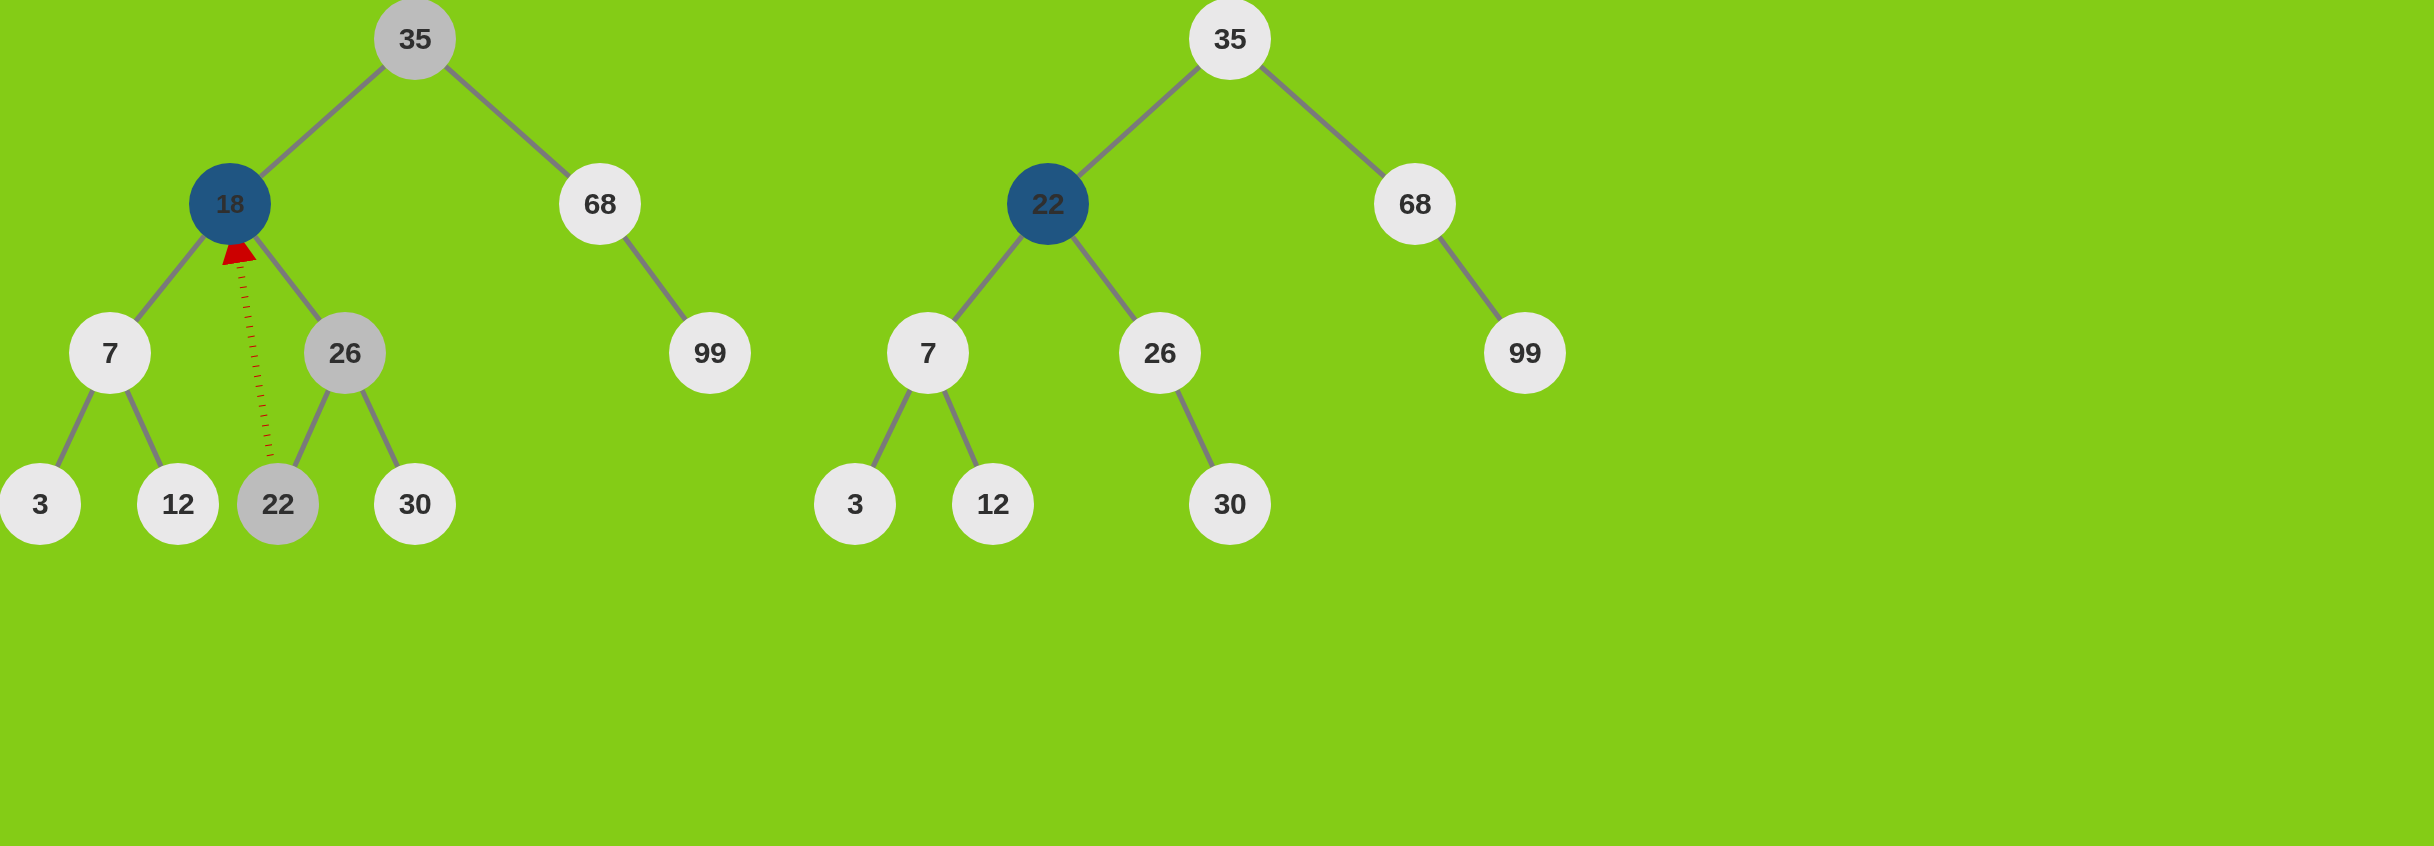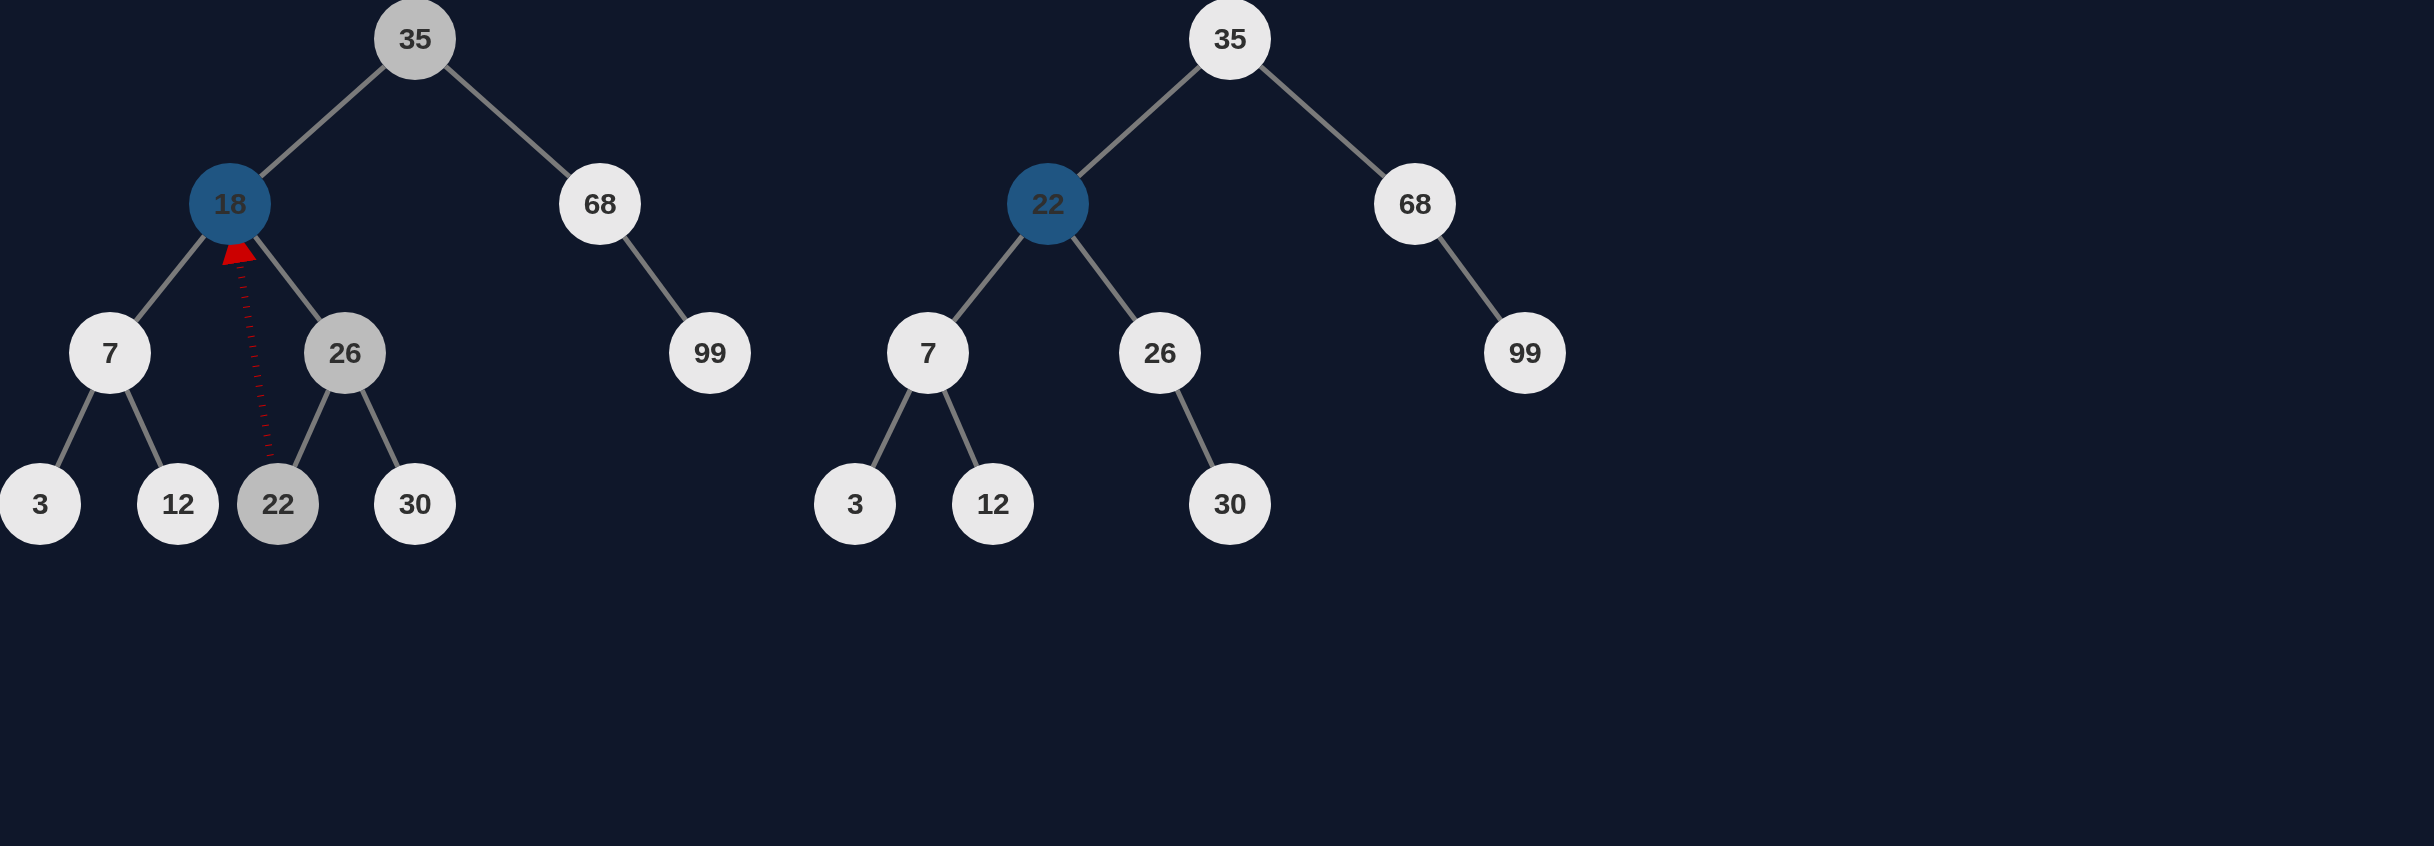--- a/index.html
+++ b/index.html
@@ -11,21 +11,21 @@
   body {
     width: 2434px;
     height: 846px;
     overflow: hidden;
     font-family: "Liberation Sans", sans-serif;
   }
   #stage {
     position: relative;
     width: 2434px;
     height: 846px;
-    background: #0f172a;
+    background: #84cc16;
   }
   #edge-layer {
     position: absolute;
     left: 0;
     top: 0;
     width: 2434px;
     height: 846px;
     pointer-events: none;
   }
   #node-layer {
@@ -88,21 +88,21 @@
         <line x1="1177.2438474872436" y1="390.1974424367682" x2="1212.7561525127564" y2="466.8025575632318" stroke="#7a7a7a" stroke-width="5" stroke-linecap="butt"></line>
       </g>
     <g id="arrows-group">
         <line x1="271.83837045683975" y1="465.4898153552485" x2="236.9515820486936" y2="247.44738780433505" stroke="#cc0000" stroke-width="7" stroke-linecap="butt" stroke-dasharray="1 9" marker-end="url(#arrowhead)"></line>
       </g>
   </svg>
   <div id="node-layer">
       <div class="tree-node fill-marked" style="left: 374px; top: -2px; width: 82px; height: 82px; font-size: 30px;">
         <span class="node-label text-dark">35</span>
       </div>
-      <div class="tree-node fill-active" style="left: 189px; top: 163px; width: 82px; height: 82px; font-size: 30px;">
+      <div class="tree-node fill-active" style="left: 189px; top: 163px; width: 82px; height: 82px; font-size: 26px;">
         <span class="node-label text-onblue">18</span>
       </div>
       <div class="tree-node fill-plain" style="left: 559px; top: 163px; width: 82px; height: 82px; font-size: 30px;">
         <span class="node-label text-dark">68</span>
       </div>
       <div class="tree-node fill-plain" style="left: 69px; top: 312px; width: 82px; height: 82px; font-size: 30px;">
         <span class="node-label text-dark">7</span>
       </div>
       <div class="tree-node fill-marked" style="left: 304px; top: 312px; width: 82px; height: 82px; font-size: 30px;">
         <span class="node-label text-dark">26</span>

